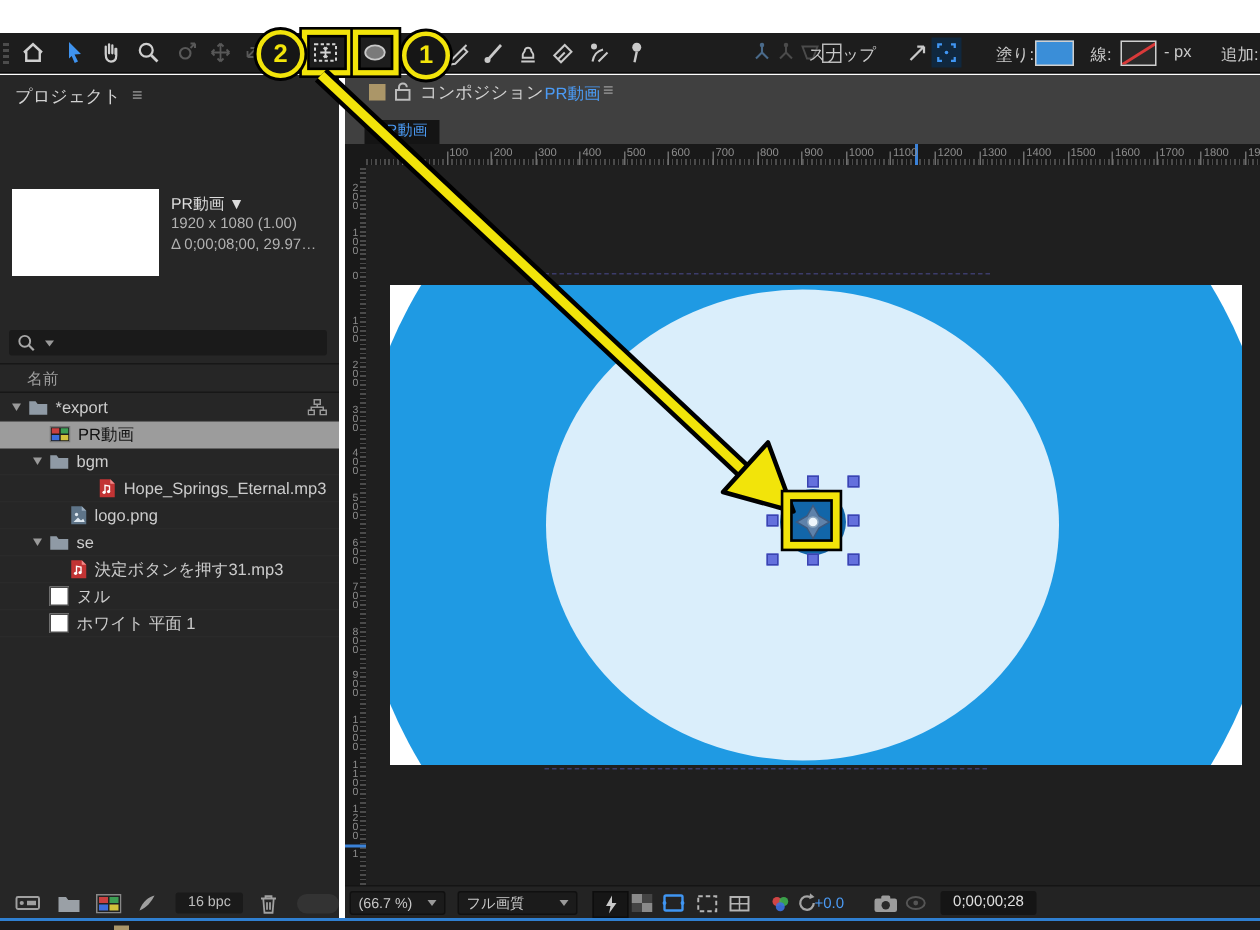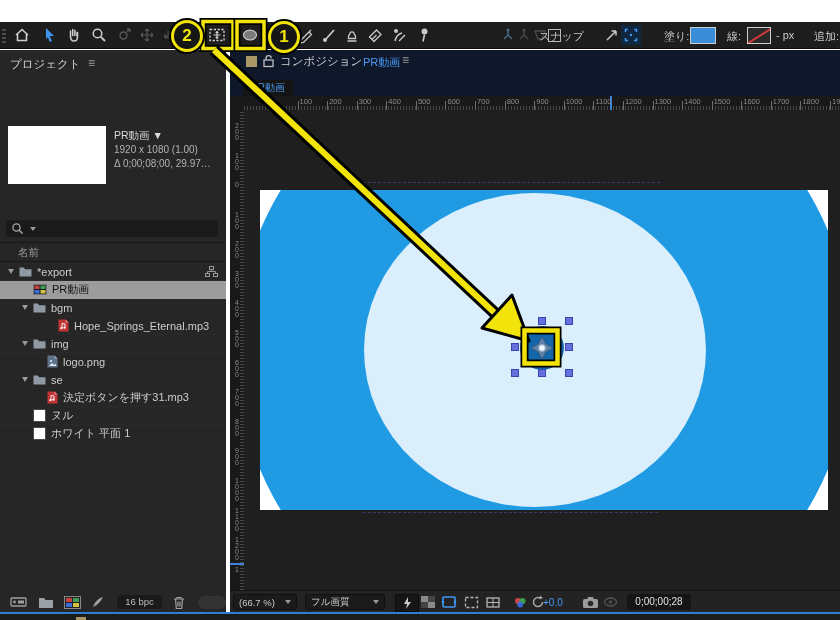--- a/index.html
+++ b/index.html
@@ -16,21 +16,21 @@
     background:repeating-linear-gradient(0deg,#4c4c4c 0 2px,transparent 2px 4px);}
   .swatch-fill{position:absolute;top:5px;width:24px;height:15px;border:1px solid #cfcfcf;}
   .swatch-stroke{position:absolute;top:5px;width:22px;height:15px;border:1px solid #cfcfcf;background:#2a2a2a;overflow:hidden;}
   .swatch-stroke::after{content:"";position:absolute;left:-2px;top:6px;width:30px;height:2px;background:#d93a3a;
     transform:rotate(-32deg);}
   .snapbox{position:absolute;top:7px;width:11px;height:11px;border:1.5px solid #b9b9b9;background:transparent;}
   .bracketbox{position:absolute;top:3px;width:20px;height:20px;background:#10283f;display:flex;align-items:center;justify-content:center;}
 
   
   #project{position:absolute;left:0;top:50px;width:226px;height:562px;background:#262626;}
-  #compPanel{position:absolute;left:230px;top:50px;width:610px;height:562px;background:#0f172a;}
+  #compPanel{position:absolute;left:230px;top:50px;width:610px;height:562px;background:#404040;}
   .ptitle{font-size:11.5px;color:#d2d2d2;}
   .pmenu{font-size:12px;color:#9a9a9a;}
   #thumb{position:absolute;left:8px;top:76px;width:98px;height:58px;background:#fff;}
   .meta1{position:absolute;left:114px;top:79px;font-size:10.5px;color:#dcdcdc;}
   .meta2{position:absolute;left:114px;top:94px;font-size:10px;color:#b2b2b2;}
   .meta3{position:absolute;left:114px;top:108px;font-size:10px;color:#b2b2b2;}
   #searchbox{position:absolute;left:6px;top:170px;width:212px;height:17px;background:#1a1a1a;border-radius:2px;
     display:flex;align-items:center;padding-left:5px;box-sizing:border-box;}
   #nameHdr{position:absolute;left:0;top:192px;width:226px;height:18px;border-top:1px solid #171717;border-bottom:1px solid #171717;}
   #nameHdr span{position:absolute;left:18px;top:3px;font-size:10.5px;color:#9f9f9f;}
@@ -281,41 +281,32 @@
         </div>
         <div class="tree-row" style="padding-left: 22px;">
           <span class="chev"></span>
           <span class="ticon">
             <svg width="13" height="11" viewBox="0 0 13 11">
               <path d="M0.5 1.5 h4.2 l1.4 1.8 h6.4 v7.2 h-12 Z" fill="#8f9aa5"></path>
             </svg>
           </span>
           <span>bgm</span>
         </div>
-        <div class="tree-row" style="padding-left: 47px;">
+        <div class="tree-row" style="padding-left: 47px; justify-content: center;">
           <span class="chev hidden"></span>
           <span class="ticon">
             <svg width="11" height="13" viewBox="0 0 11 13">
               <path d="M0.5 0.5 h7 l3 3 v9 h-10 Z" fill="#c23434"></path>
               <path d="M7.5 0.5 v3 h3" fill="#e88"></path>
               <path d="M4 9 V4.5 L7 5 V8.5" stroke="#fff" fill="none" stroke-width="0.9"></path>
               <circle cx="3.4" cy="9.2" r="1.1" fill="#fff"></circle>
               <circle cx="6.4" cy="8.7" r="1.1" fill="#fff"></circle>
             </svg>
           </span>
           <span>Hope_Springs_Eternal.mp3</span>
-        </div>
-        <div class="tree-row" style="padding-left: 22px;">
-          <span class="chev"></span>
-          <span class="ticon">
-            <svg width="13" height="11" viewBox="0 0 13 11">
-              <path d="M0.5 1.5 h4.2 l1.4 1.8 h6.4 v7.2 h-12 Z" fill="#8f9aa5"></path>
-            </svg>
-          </span>
-          <span>img</span>
         </div>
         <div class="tree-row" style="padding-left: 36px;">
           <span class="chev hidden"></span>
           <span class="ticon">
             <svg width="11" height="13" viewBox="0 0 11 13">
               <path d="M0.5 0.5 h7 l3 3 v9 h-10 Z" fill="#5e7488"></path>
               <path d="M7.5 0.5 v3 h3" fill="#9ab"></path>
               <circle cx="4" cy="6" r="1.1" fill="#dfe8f0"></circle>
               <path d="M2 11 L5 8 L7 10 L8.5 8.8 L9.5 11 Z" fill="#dfe8f0"></path>
             </svg>

